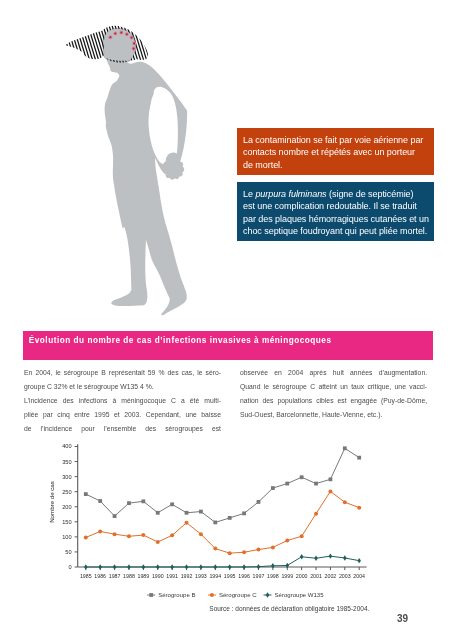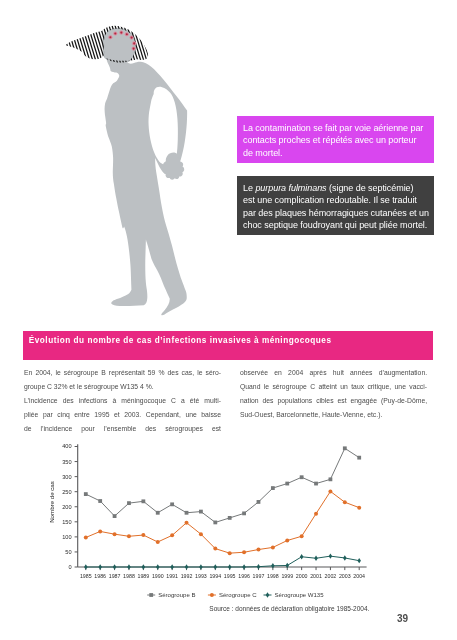--- a/index.html
+++ b/index.html
@@ -9,22 +9,22 @@
        -webkit-font-smoothing:antialiased;}
   .page{position:absolute;left:0;top:0;width:457px;height:640px;}
 
   
   #illus{position:absolute;left:0;top:0;width:240px;height:330px;}
 
   
   .callout{position:absolute;left:237px;width:197px;box-sizing:border-box;
            padding:6.2px 3px 6px 6px;font-size:9.0px;line-height:12.25px;
            letter-spacing:-0.05px;}
-  #callout-transmission{top:116px;height:47px;background:#d946ef;color:#fff;}
-  #callout-purpura{top:176px;height:59px;background:#404040;color:#fff;}
+  #callout-transmission{top:128px;height:47px;background:#c2410c;color:#fff;}
+  #callout-purpura{top:182px;height:59px;background:#0c4a6e;color:#fff;}
   .callout i{font-style:italic;}
   .callout div{white-space:nowrap;}
 
   
   #banner{position:absolute;left:23px;top:331px;width:410px;height:29px;
           background:#e82882;color:#fff;box-sizing:border-box;
           padding:3.6px 0 0 5.8px;font-size:8.2px;font-weight:bold;line-height:12.6px;
           letter-spacing:.52px;white-space:nowrap;}
 
   
@@ -280,21 +280,21 @@
         <circle cx="131.6" cy="37.6" r="1.05" fill="#b02a3e"></circle>
       <circle cx="134.2" cy="43.4" r="2.05" fill="#d8899f"></circle>
         <circle cx="134.2" cy="43.4" r="1.05" fill="#b02a3e"></circle>
       <circle cx="133.6" cy="48.6" r="2.05" fill="#d8899f"></circle>
         <circle cx="133.6" cy="48.6" r="1.05" fill="#b02a3e"></circle>
     </g>
   </svg>
 
   <div class="callout" id="callout-transmission">
     <div>La contamination se fait par voie aérienne par</div>
-    <div>contacts proches et répétés avec un porteur</div>
+    <div>contacts nombre et répétés avec un porteur</div>
     <div>de mortel.</div>
   </div>
 
   <div class="callout" id="callout-purpura">
     <div><span>Le </span><i>purpura fulminans</i><span> (signe de septicémie)</span></div>
     <div>est une complication redoutable. Il se traduit</div>
     <div>par des plaques hémorragiques cutanées et un</div>
     <div>choc septique foudroyant qui peut pliée mortel.</div>
   </div>
 

